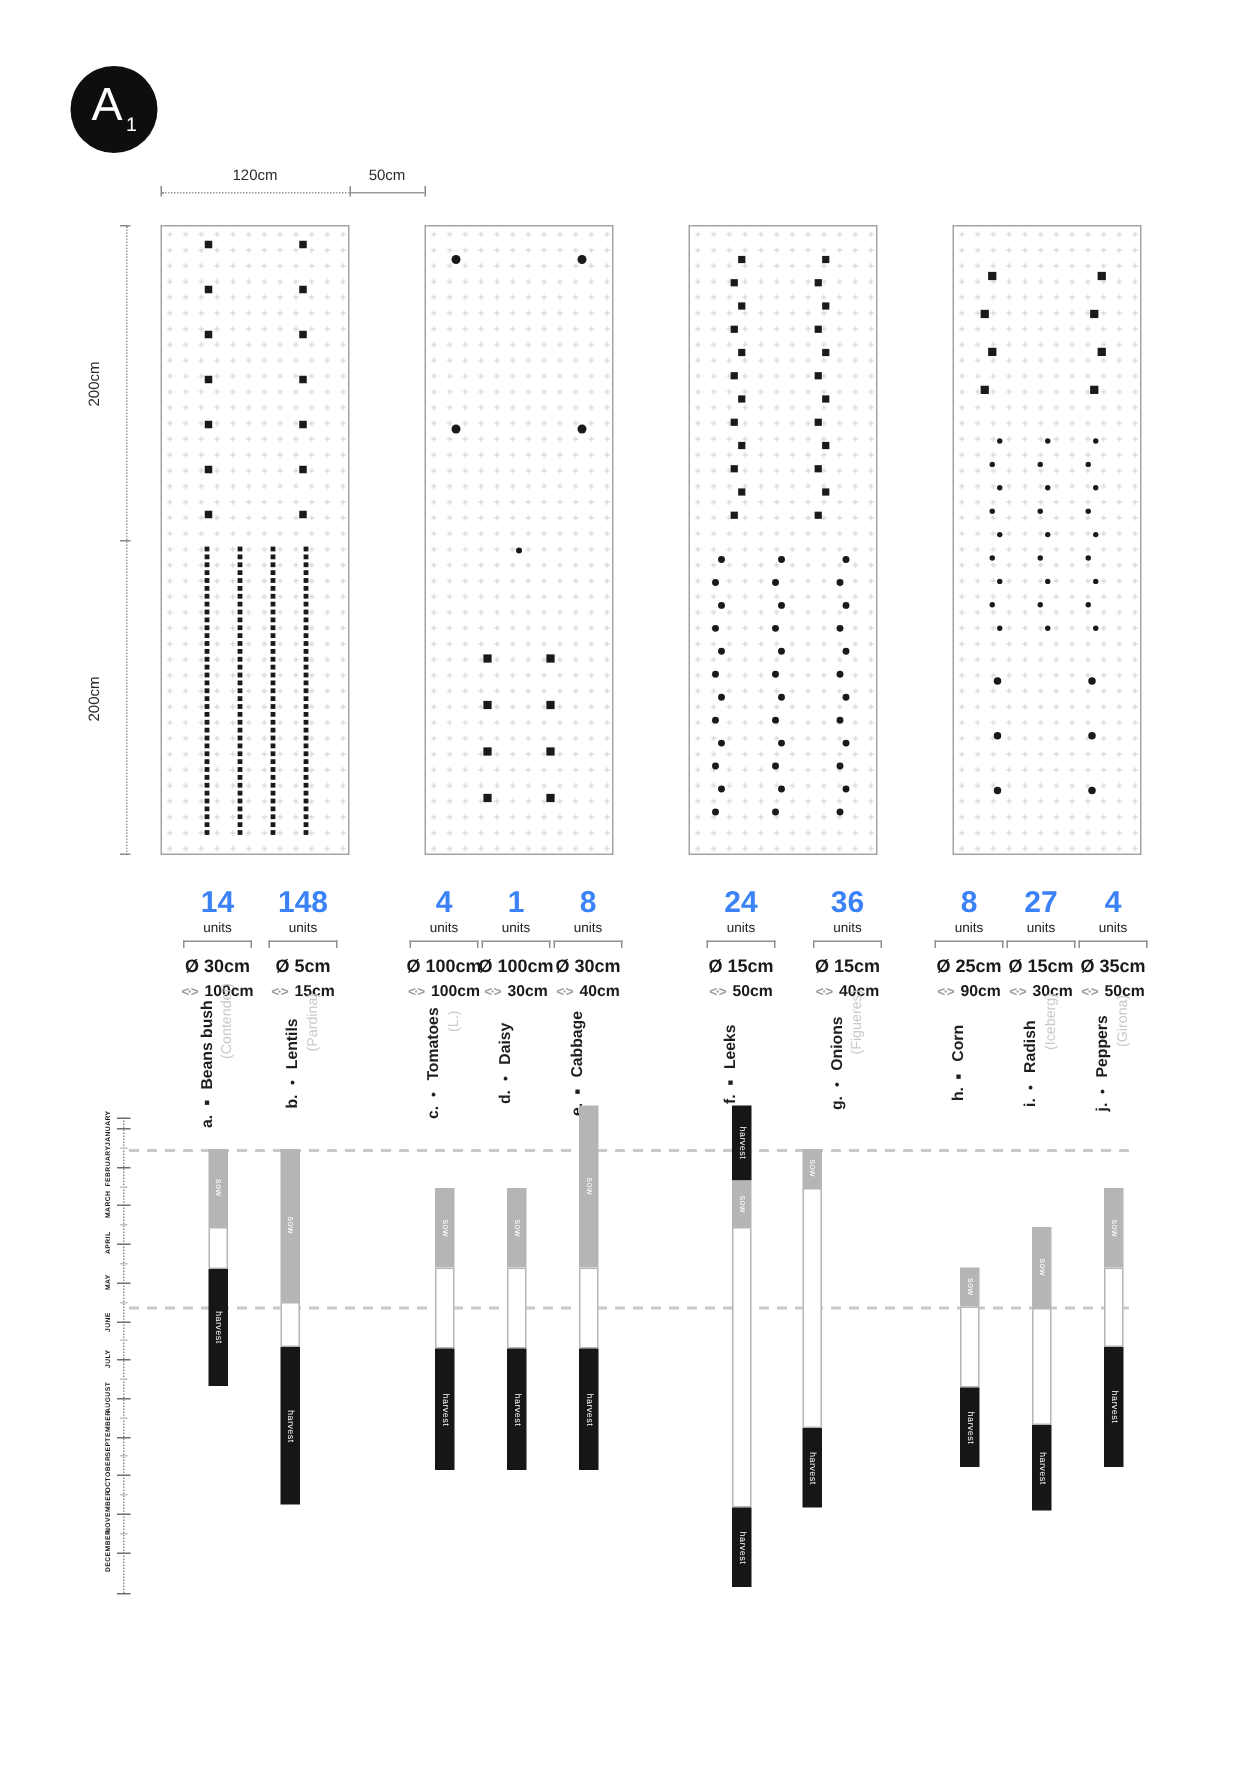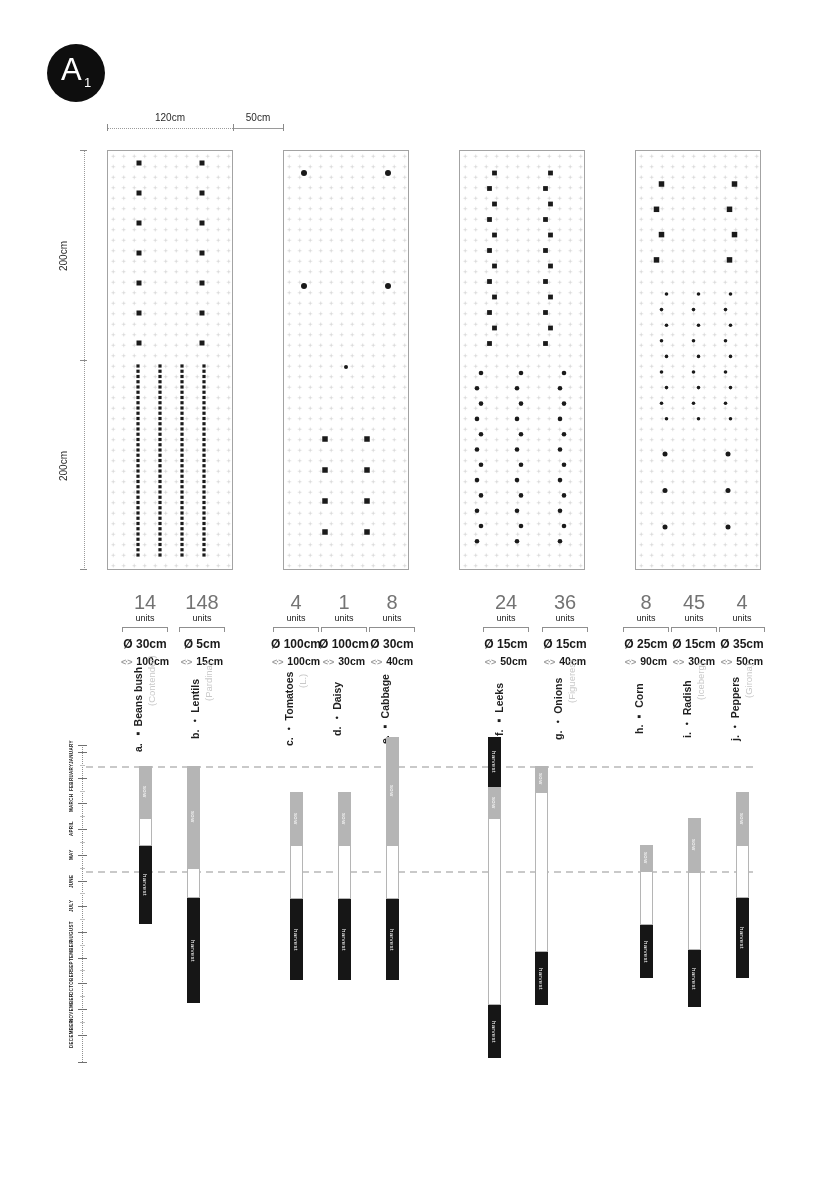--- a/index.html
+++ b/index.html
@@ -22,21 +22,21 @@
   .dim-side-line{border-left:1px dotted #9a9a9a;width:0}
 
   .vtext-up{writing-mode:vertical-rl;transform:rotate(180deg)}
   .vtext-down{writing-mode:vertical-rl}
 
   
   .bed{border:1px solid #a3a3a3;background:#fff}
 
   
   .plant-col{top:592px;width:120px;height:160px;text-align:center}
-  .units-num{font-size:20px;font-weight:normal;color:#737373;line-height:1}
+  .units-num{font-size:20px;font-weight:bold;color:#3b82f6;line-height:1}
   .units-word{font-size:9px;color:#1a1a1a;margin-top:1px}
   .bracket{margin:4px auto 0;width:46px;height:5px;border-top:1px solid #8f8f8f;
            border-left:1px solid #8f8f8f;border-right:1px solid #8f8f8f}
   .dia-line{font-size:12px;font-weight:bold;color:#1a1a1a;margin-top:5px}
   .sp-line{font-size:10.5px;font-weight:bold;color:#1a1a1a;margin-top:4px}
   .sp-ico{color:#9a9a9a;font-size:9px;letter-spacing:-1px;margin-right:2px}
   .pl-name{position:absolute;left:50%;margin-left:-13px;bottom:0;height:86px;width:14px;
            font-size:10.5px;font-weight:bold;color:#1f1f1f;white-space:nowrap}
   .pl-marker{font-size:6px;display:inline-block;margin:2.5px 0}
   .pl-variety{position:absolute;left:50%;margin-left:1px;bottom:28px;height:86px;width:12px;
@@ -420,21 +420,21 @@
   <div class="plant-col abs" style="left: 332px;">
     <div class="units-num">8</div>
     <div class="units-word">units</div>
     <div class="bracket"></div>
     <div class="dia-line"><span class="dia-ico">Ø</span> <span class="dia-val">30cm</span></div>
     <div class="sp-line"><span class="sp-ico">&lt;·&gt;</span> <span class="sp-val">40cm</span></div>
     <div class="pl-name vtext-up"><span class="pl-letter">e.</span> <span class="pl-marker">■</span> <span class="pl-title">Cabbage</span></div>
     <div class="pl-variety vtext-up"></div>
   </div>
 
-  <div class="plant-col abs" style="left: 446px;">
+  <div class="plant-col abs" style="left: 434px;">
     <div class="units-num">24</div>
     <div class="units-word">units</div>
     <div class="bracket"></div>
     <div class="dia-line"><span class="dia-ico">Ø</span> <span class="dia-val">15cm</span></div>
     <div class="sp-line"><span class="sp-ico">&lt;·&gt;</span> <span class="sp-val">50cm</span></div>
     <div class="pl-name vtext-up"><span class="pl-letter">f.</span> <span class="pl-marker">■</span> <span class="pl-title">Leeks</span></div>
     <div class="pl-variety vtext-up"></div>
   </div>
 
   <div class="plant-col abs" style="left: 505px;">
@@ -451,21 +451,21 @@
     <div class="units-num">8</div>
     <div class="units-word">units</div>
     <div class="bracket"></div>
     <div class="dia-line"><span class="dia-ico">Ø</span> <span class="dia-val">25cm</span></div>
     <div class="sp-line"><span class="sp-ico">&lt;·&gt;</span> <span class="sp-val">90cm</span></div>
     <div class="pl-name vtext-up"><span class="pl-letter">h.</span> <span class="pl-marker">■</span> <span class="pl-title">Corn</span></div>
     <div class="pl-variety vtext-up"></div>
   </div>
 
   <div class="plant-col abs" style="left: 634px;">
-    <div class="units-num">45</div>
+    <div class="units-num">27</div>
     <div class="units-word">units</div>
     <div class="bracket"></div>
     <div class="dia-line"><span class="dia-ico">Ø</span> <span class="dia-val">15cm</span></div>
     <div class="sp-line"><span class="sp-ico">&lt;·&gt;</span> <span class="sp-val">30cm</span></div>
     <div class="pl-name vtext-up"><span class="pl-letter">i.</span> <span class="pl-marker">●</span> <span class="pl-title">Radish</span></div>
     <div class="pl-variety vtext-up">(Iceberg)</div>
   </div>
 
   <div class="plant-col abs" style="left: 682px;">
     <div class="units-num">4</div>

